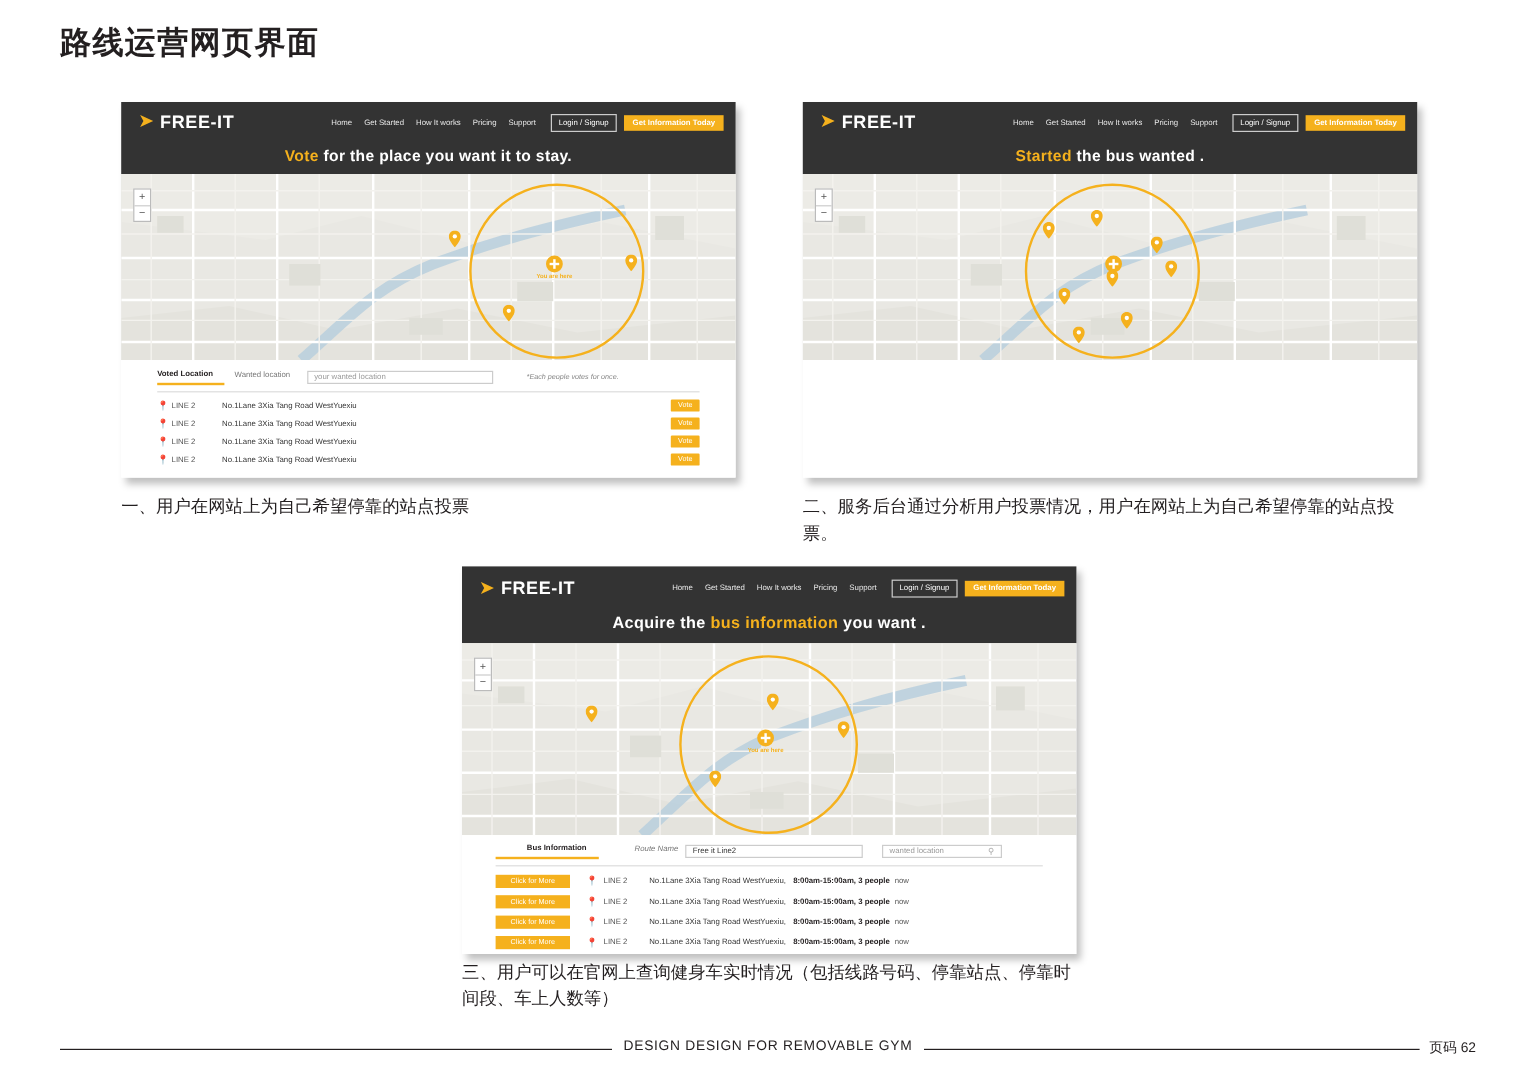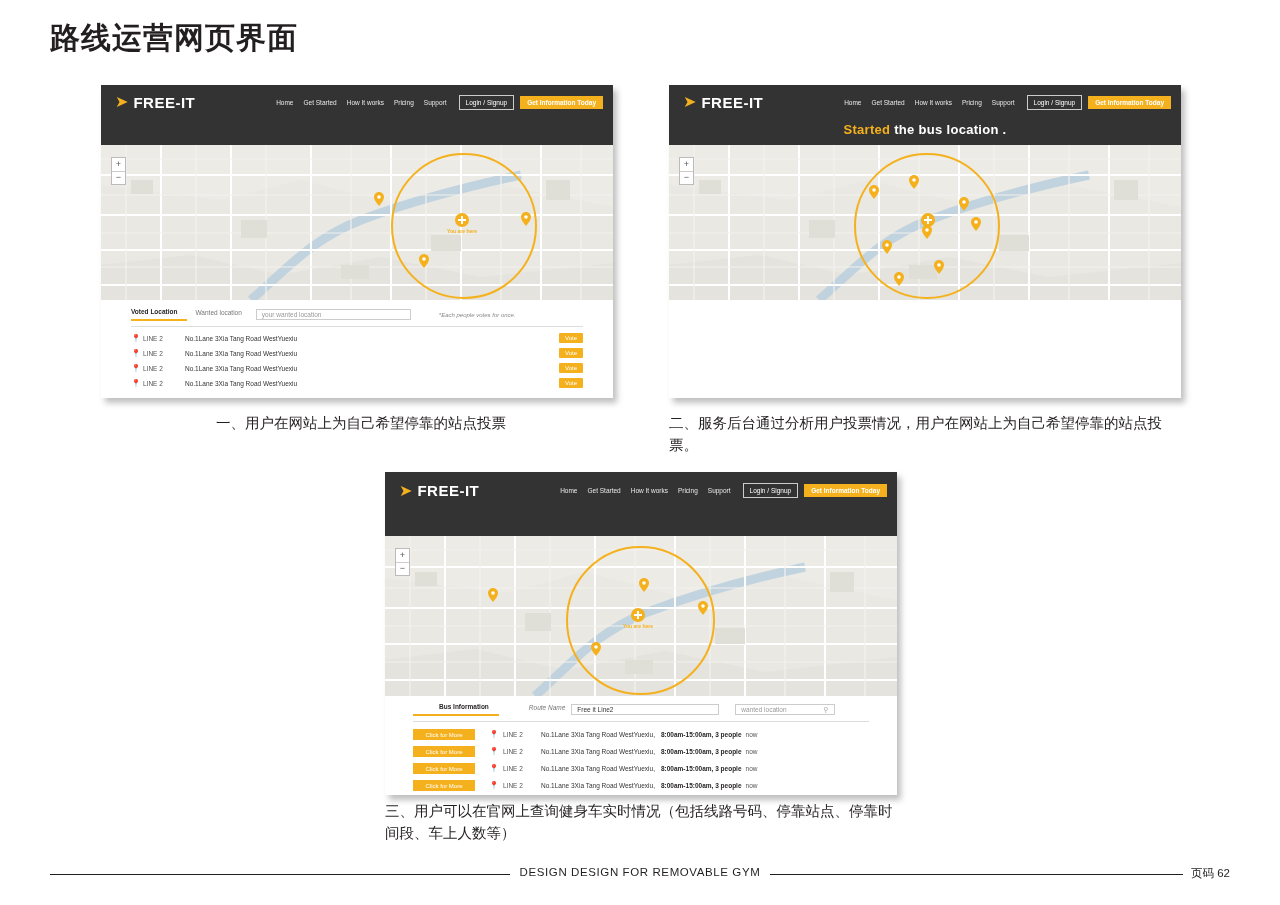--- a/index.html
+++ b/index.html
@@ -12,21 +12,21 @@
     background: #ffffff;
     font-family: "Liberation Sans", sans-serif;
     color: #231f20;
     position: relative;
     overflow: hidden;
   }
   .page-title {
     position: absolute;
     left: 50px;
     top: 18px;
-    font-size: 30px;
+    font-size: 26px;
     font-weight: bold;
     letter-spacing: 1px;
     color: #231f20;
   }
 
   
   .mock {
     position: absolute;
     background: #ffffff;
     box-shadow: 4px 5px 6px rgba(0,0,0,0.25);
@@ -264,20 +264,23 @@
       </div>
       <div class="nav-links">
         <span class="nav-link" style="font-size:6.5px; margin-left:10px;">Home</span>
         <span class="nav-link" style="font-size:6.5px; margin-left:10px;">Get Started</span>
         <span class="nav-link" style="font-size:6.5px; margin-left:10px;">How It works</span>
         <span class="nav-link" style="font-size:6.5px; margin-left:10px;">Pricing</span>
         <span class="nav-link" style="font-size:6.5px; margin-left:10px;">Support</span>
         <span class="btn-outline" style="font-size:6.5px; margin-left:12px; padding:3px 6px;">Login / Signup</span>
         <span class="btn-solid" style="font-size:6.5px; margin-left:6px; padding:3px 7px;">Get Information Today</span>
       </div>
+    </div>
+    <div class="headline" style="font-size:13px; margin-top:7px;">
+      <span class="hl">Vote</span><span> for the place you want it to stay.</span>
     </div>
   </div>
 
   <div class="map" style="height:155px;">
     <div class="map-bg">
       <svg width="512" height="155" viewBox="0 0 512 155" preserveAspectRatio="none">
         <rect width="512" height="155" fill="#e9e8e3"></rect>
         <path d="M0,40 L120,55 L200,35 L300,60 L400,40 L512,62 L512,0 L0,0 Z" fill="#ecebe6"></path>
         <path d="M0,120 L90,110 L180,130 L280,112 L380,132 L512,118 L512,155 L0,155 Z" fill="#e4e3dd"></path>
         <path d="M150,155 C190,120 210,95 260,75 C305,58 350,45 420,30" stroke="#b9cfdd" stroke-width="9" fill="none" opacity="0.85"></path>
@@ -372,42 +375,42 @@
     </div>
     <div class="row" style="margin-top:5px;">
       <span class="row-pin" style="font-size:8px; width:12px;">📍</span>
       <span class="line-label" style="font-size:6.5px; width:42px;">LINE 2</span>
       <span class="addr" style="font-size:6.5px;">No.1Lane 3Xia Tang Road WestYuexiu</span>
       <span class="vote-btn" style="font-size:6px; padding:2px 6px; margin-left:auto;">Vote</span>
     </div>
   </div>
 </div>
 
-<div class="caption" style="left:101px; top:412px; width:520px;text-align:center;">一、用户在网站上为自己希望停靠的站点投票</div>
+<div class="caption" style="left:101px; top:412px; width:520px;">一、用户在网站上为自己希望停靠的站点投票</div>
 
 <div class="mock" style="left:669px; top:85px; width:512px; height:313px;">
 
   <div class="mock-header" style="height:60px;">
     <div class="navbar" style="height:30px; padding:4px 10px 0 14px;">
       <div class="logo-wrap">
         <span class="logo-bird" style="font-size:16px; margin-right:5px;">➤</span>
         <span class="logo-text" style="font-size:15px;">FREE-IT</span>
       </div>
       <div class="nav-links">
         <span class="nav-link" style="font-size:6.5px; margin-left:10px;">Home</span>
         <span class="nav-link" style="font-size:6.5px; margin-left:10px;">Get Started</span>
         <span class="nav-link" style="font-size:6.5px; margin-left:10px;">How It works</span>
         <span class="nav-link" style="font-size:6.5px; margin-left:10px;">Pricing</span>
         <span class="nav-link" style="font-size:6.5px; margin-left:10px;">Support</span>
         <span class="btn-outline" style="font-size:6.5px; margin-left:12px; padding:3px 6px;">Login / Signup</span>
         <span class="btn-solid" style="font-size:6.5px; margin-left:6px; padding:3px 7px;">Get Information Today</span>
       </div>
     </div>
     <div class="headline" style="font-size:13px; margin-top:7px;">
-      <span class="hl">Started</span><span> the bus location .</span>
+      <span class="hl">Started</span><span> the bus wanted .</span>
     </div>
   </div>
 
   <div class="map" style="height:155px;">
     <div class="map-bg">
       <svg width="512" height="155" viewBox="0 0 512 155" preserveAspectRatio="none">
         <rect width="512" height="155" fill="#e9e8e3"></rect>
         <path d="M0,40 L120,55 L200,35 L300,60 L400,40 L512,62 L512,0 L0,0 Z" fill="#ecebe6"></path>
         <path d="M0,120 L90,110 L180,130 L280,112 L380,132 L512,118 L512,155 L0,155 Z" fill="#e4e3dd"></path>
         <path d="M150,155 C190,120 210,95 260,75 C305,58 350,45 420,30" stroke="#b9cfdd" stroke-width="9" fill="none" opacity="0.85"></path>
@@ -519,20 +522,23 @@
       <div class="nav-links">
         <span class="nav-link" style="font-size:6.5px; margin-left:10px;">Home</span>
         <span class="nav-link" style="font-size:6.5px; margin-left:10px;">Get Started</span>
         <span class="nav-link" style="font-size:6.5px; margin-left:10px;">How It works</span>
         <span class="nav-link" style="font-size:6.5px; margin-left:10px;">Pricing</span>
         <span class="nav-link" style="font-size:6.5px; margin-left:10px;">Support</span>
         <span class="btn-outline" style="font-size:6.5px; margin-left:12px; padding:3px 6px;">Login / Signup</span>
         <span class="btn-solid" style="font-size:6.5px; margin-left:6px; padding:3px 7px;">Get Information Today</span>
       </div>
     </div>
+    <div class="headline" style="font-size:13.5px; margin-top:7px;">
+      <span>Acquire the </span><span class="hl">bus information</span><span> you want .</span>
+    </div>
   </div>
 
   <div class="map" style="height:160px;">
     <div class="map-bg">
       <svg width="512" height="160" viewBox="0 0 512 160" preserveAspectRatio="none">
         <rect width="512" height="160" fill="#e9e8e3"></rect>
         <path d="M0,42 L120,57 L200,36 L300,62 L400,41 L512,64 L512,0 L0,0 Z" fill="#ecebe6"></path>
         <path d="M0,124 L90,113 L180,134 L280,115 L380,136 L512,121 L512,160 L0,160 Z" fill="#e4e3dd"></path>
         <path d="M150,160 C190,124 210,98 260,77 C305,60 350,46 420,31" stroke="#b9cfdd" stroke-width="9" fill="none" opacity="0.85"></path>
         <g stroke="#ffffff" stroke-width="2" fill="none">

